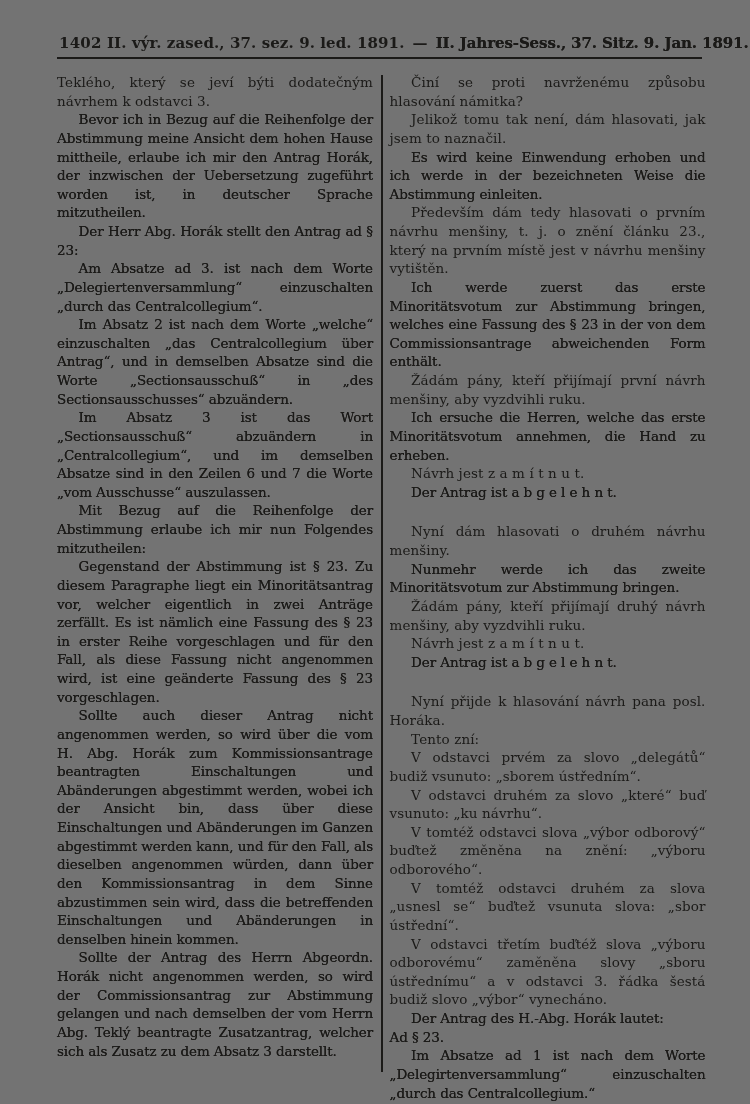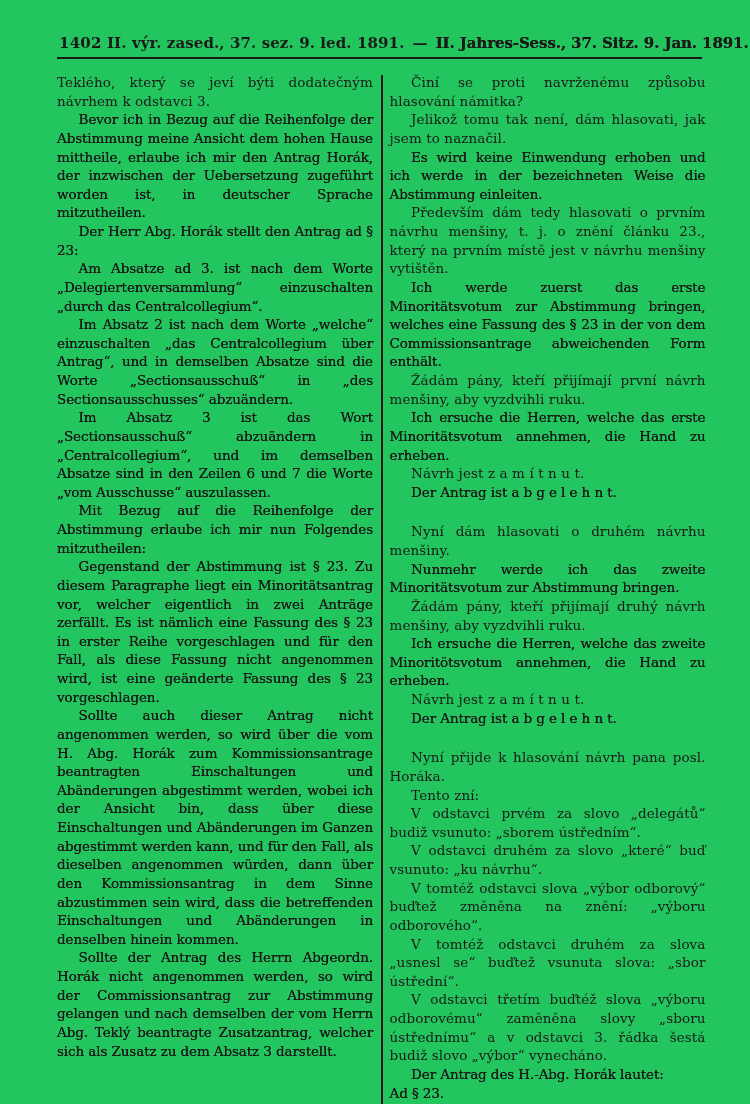--- a/index.html
+++ b/index.html
@@ -6,21 +6,21 @@
     margin: 0;
     padding: 0;
     background: #e9e7e2;
     font-family: "DejaVu Serif", "Liberation Serif", serif;
   }
   .page {
     position: relative;
     width: 750px;
     height: 1104px;
     margin: 0 auto;
-    background: #22c55e;
+    background: #737373;
     color: #1b1a18;
     overflow: hidden;
     box-sizing: border-box;
     padding: 34px 48px 0 57px;
   }
   .running-head {
     display: flex;
     align-items: baseline;
     justify-content: flex-start;
     font-size: 15px;
@@ -101,21 +101,20 @@
         <p class="para fraktur">Es wird keine Einwendung erhoben und ich werde in der bezeichneten Weise die Abstimmung einleiten.</p>
         <p class="para antiqua">Především dám tedy hlasovati o prvním návrhu menšiny, t. j. o znění článku 23., který na prvním místě jest v návrhu menšiny vytištěn.</p>
         <p class="para fraktur">Ich werde zuerst das erste Minoritätsvotum zur Abstimmung bringen, welches eine Fassung des § 23 in der von dem Commissionsantrage abweichenden Form enthält.</p>
         <p class="para antiqua">Žádám pány, kteří přijímají první návrh menšiny, aby vyzdvihli ruku.</p>
         <p class="para fraktur">Ich ersuche die Herren, welche das erste Minoritätsvotum annehmen, die Hand zu erheben.</p>
         <p class="para antiqua">Návrh jest z a m í t n u t.</p>
         <p class="para fraktur">Der Antrag ist a b g e l e h n t.</p>
         <p class="para antiqua gap-before">Nyní dám hlasovati o druhém návrhu menšiny.</p>
         <p class="para fraktur">Nunmehr werde ich das zweite Minoritätsvotum zur Abstimmung bringen.</p>
         <p class="para antiqua">Žádám pány, kteří přijímají druhý návrh menšiny, aby vyzdvihli ruku.</p>
-        <p class="para fraktur">Ich ersuche die Herren, welche das zweite Minoritötsvotum annehmen, die Hand zu erheben.</p>
         <p class="para antiqua">Návrh jest z a m í t n u t.</p>
         <p class="para fraktur">Der Antrag ist a b g e l e h n t.</p>
         <p class="para antiqua gap-before">Nyní přijde k hlasování návrh pana posl. Horáka.</p>
         <p class="para antiqua">Tento zní:</p>
         <p class="para antiqua">V odstavci prvém za slovo „delegátů“ budiž vsunuto: „sborem ústředním“.</p>
         <p class="para antiqua">V odstavci druhém za slovo „které“ buď vsunuto: „ku návrhu“.</p>
         <p class="para antiqua">V tomtéž odstavci slova „výbor odborový“ buďtež změněna na znění: „výboru odborového“.</p>
         <p class="para antiqua">V tomtéž odstavci druhém za slova „usnesl se“ buďtež vsunuta slova: „sbor ústřední“.</p>
         <p class="para antiqua">V odstavci třetím buďtéž slova „výboru odborovému“ zaměněna slovy „sboru ústřednímu“ a v odstavci 3. řádka šestá budiž slovo „výbor“ vynecháno.</p>
         <p class="para fraktur">Der Antrag des H.-Abg. Horák lautet:</p>

